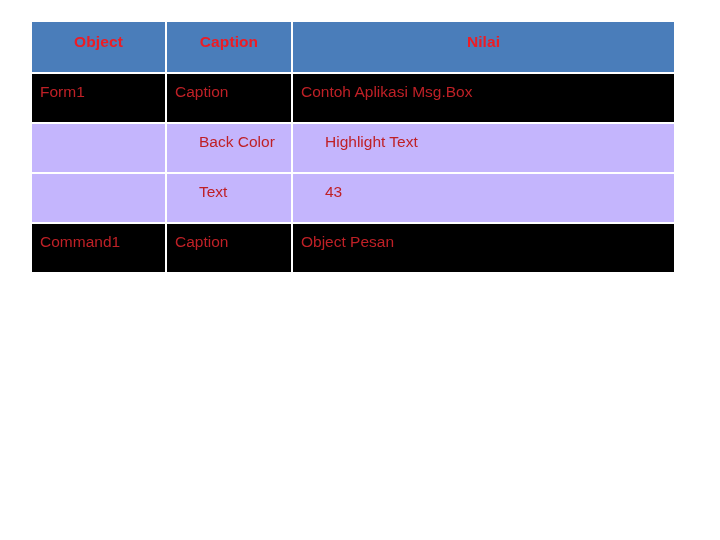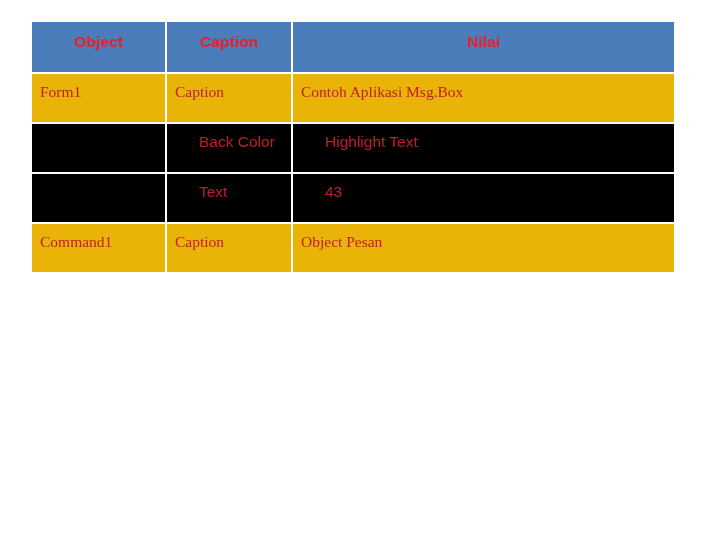--- a/index.html
+++ b/index.html
@@ -55,22 +55,22 @@
     font-size: 15.5px;
     text-align: left;
     vertical-align: top;
     padding: 9px 0 0 8px;
     height: 48px;
     box-sizing: border-box;
     white-space: nowrap;
     overflow: hidden;
   }
 
-  .prop-table tbody tr.row-dark td { background: #eab308; font-family: Liberation Serif, serif; }
-  .prop-table tbody tr.row-light td { background: #000000; padding-left: 32px; }
+  .prop-table tbody tr.row-dark td { background: #000000; }
+  .prop-table tbody tr.row-light td { background: #c4b5fd; padding-left: 32px; }
 
   
   col.col-object   { width: 133px; }
   col.col-property { width: 124px; }
   col.col-nilai    { width: 381px; }
 
   .cell-empty { font-size: 0; }
 </style>
 </head>
 <body>

